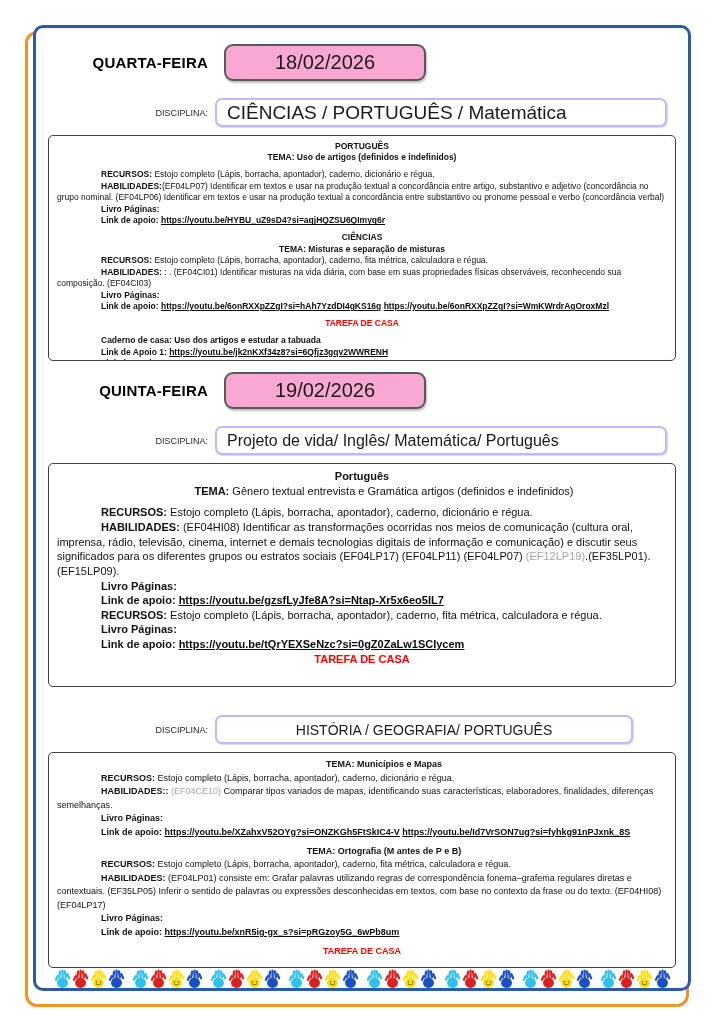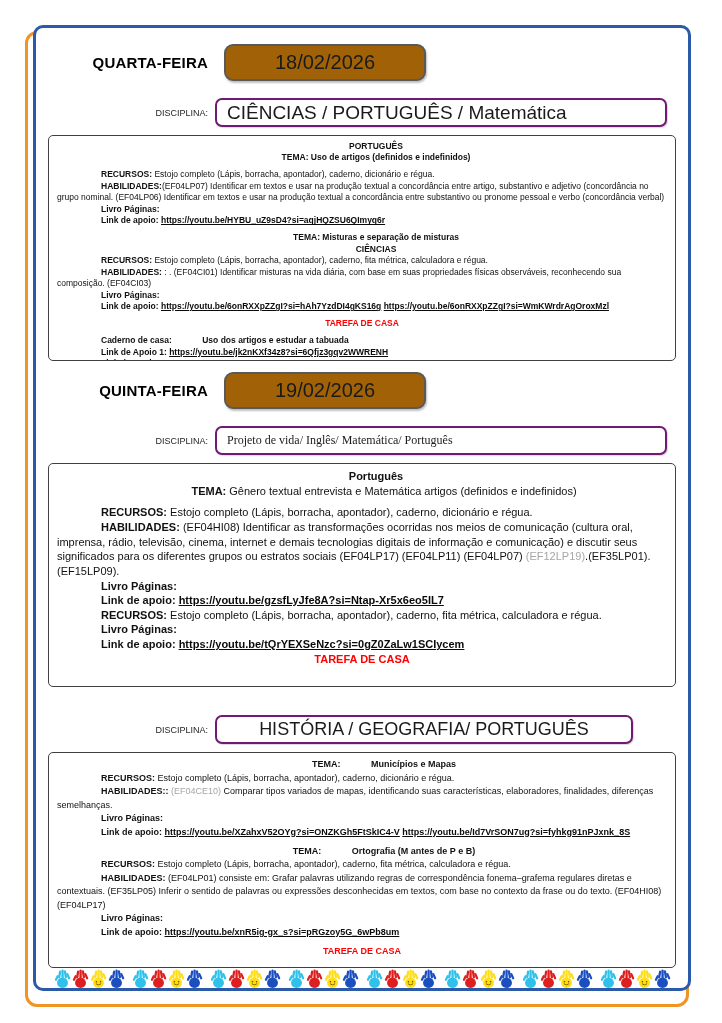--- a/index.html
+++ b/index.html
@@ -8,40 +8,40 @@
   .orange-frame{position:absolute;left:25px;top:31px;width:658px;height:970px;
     border:3px solid #f09423;border-radius:12px;background:transparent;}
   .blue-frame{position:absolute;left:33px;top:25px;width:658px;height:966px;
     border:3px solid #2b5ba8;border-radius:10px;background:#ffffff;
     box-sizing:border-box;display:flex;flex-direction:column;padding:16px 12px 8px 12px;}
   .day-section{display:flex;flex-direction:column;}
   .day-section + .day-section{margin-top:11px;}
   .day-row{display:flex;align-items:center;}
   .day-label{width:160px;text-align:right;padding-right:16px;font-size:15px;font-weight:bold;
     letter-spacing:0.2px;color:#000;}
-  .date-box{width:198px;height:33px;background:#a16207;border:2px solid #595959;border-radius:9px;
+  .date-box{width:198px;height:33px;background:#f9a8d4;border:2px solid #595959;border-radius:9px;
     display:flex;align-items:center;justify-content:center;font-size:20px;color:#1a1a1a;
     box-shadow:1px 2px 2px rgba(0,0,0,0.25);}
   .disc-row{display:flex;align-items:center;margin-top:17px;}
   .disc-label{width:160px;text-align:right;padding-right:7px;font-size:9px;color:#262626;}
-  .disc-box{width:452px;height:29px;background:#fff;border:2px solid #701a75;border-radius:7px;
+  .disc-box{width:452px;height:29px;background:#fff;border:2px solid #c4b5fd;border-radius:7px;
     display:flex;align-items:center;padding:0 10px;font-size:19px;color:#1a1a1a;
     box-shadow:1px 1px 1px rgba(0,0,0,0.15);box-sizing:border-box;}
-  .sec2 .disc-box{width:418px;justify-content:center;font-size:18px;text-align:right;}
-  .sec1 .disc-box{font-size:12px;font-family:Liberation Serif, serif;}
+  .sec2 .disc-box{width:418px;justify-content:center;font-size:14px;text-align:right;}
+  .sec1 .disc-box{font-size:16px;}
   .content-box{margin-top:8px;border:1.5px solid #404040;border-radius:5px;
     padding:5px 8px 4px 8px;overflow:hidden;box-sizing:border-box;}
   .sec0 .content-box{height:226px;font-size:8.5px;line-height:1.35;}
   .sec1 .content-box{height:224px;font-size:11px;line-height:1.33;}
   .sec2 .content-box{height:216px;font-size:9px;line-height:1.5;}
   .bline{text-align:left;}
   .bline.center{text-align:center;}
   .bspacer{height:0.65em;}
   .p-label{font-weight:bold;margin-left:44px;}
-  .p-bold{font-weight:bold;margin-left:28px;}
+  .p-bold{font-weight:bold;}
   .p-text{font-weight:normal;}
   .p-gray{color:#a6a6a6;}
   .p-red{color:#ff0000;font-weight:bold;}
   .p-link{font-weight:bold;text-decoration:underline;color:#0a0a0a;cursor:pointer;}
   .hands-row{margin-top:auto;display:flex;justify-content:center;align-items:flex-end;
     padding-bottom:2px;}
   .hand-group{display:flex;gap:1px;margin:0 3.5px;}
   .hand-group svg{display:block;}
 </style>
 </head>
@@ -66,22 +66,22 @@
       </div>
       <div class="content-box">
           <div class="bline center"><span class="p-bold">PORTUGUÊS</span></div>
           <div class="bline center"><span class="p-bold">TEMA:  Uso de artigos (definidos e indefinidos)</span></div>
           <div class="bspacer"></div>
           <div class="bline"><span class="p-label">RECURSOS: </span><span class="p-text">Estojo completo (Lápis, borracha, apontador), caderno, dicionário e régua.</span></div>
           <div class="bline"><span class="p-label">HABILIDADES:</span><span class="p-text">(EF04LP07) Identificar em textos e usar na produção textual a concordância entre artigo, substantivo e adjetivo (concordância no grupo nominal. (EF04LP06) Identificar em textos e usar na produção textual a concordância entre substantivo ou pronome pessoal e verbo (concordância  verbal)</span></div>
           <div class="bline"><span class="p-label">Livro Páginas:</span></div>
           <div class="bline"><span class="p-label">Link de apoio: </span><span class="p-link">https://youtu.be/HYBU_uZ9sD4?si=aqjHQZSU6QImyq6r</span></div>
           <div class="bspacer"></div>
+          <div class="bline center"><span class="p-bold">CIÊNCIAS</span></div>
           <div class="bline center"><span class="p-bold">TEMA:  Misturas e separação de misturas</span></div>
-          <div class="bline center"><span class="p-bold">CIÊNCIAS</span></div>
           <div class="bline"><span class="p-label">RECURSOS: </span><span class="p-text">Estojo completo (Lápis, borracha, apontador), caderno, fita métrica, calculadora e régua.</span></div>
           <div class="bline"><span class="p-label">HABILIDADES: </span><span class="p-text">: . (EF04CI01) Identificar misturas na vida diária, com base em suas propriedades físicas observáveis, reconhecendo sua composição. (EF04CI03)</span></div>
           <div class="bline"><span class="p-label">Livro Páginas:</span></div>
           <div class="bline"><span class="p-label">Link de apoio: </span><span class="p-link">https://youtu.be/6onRXXpZZgI?si=hAh7YzdDI4gKS16g</span><span class="p-text">  </span><span class="p-link">https://youtu.be/6onRXXpZZgI?si=WmKWrdrAgOroxMzl</span></div>
           <div class="bspacer"></div>
           <div class="bline center"><span class="p-red">TAREFA DE CASA</span></div>
           <div class="bspacer"></div>
           <div class="bline"><span class="p-label">Caderno de casa: </span><span class="p-bold">Uso dos artigos  e estudar a tabuada</span></div>
           <div class="bline"><span class="p-label">Link de Apoio 1: </span><span class="p-link">https://youtu.be/jk2nKXf34z8?si=6Qfjz3gqv2WWRENH</span></div>
           <div class="bline"><span class="p-label">Link de Apoio 2:</span></div>
@@ -96,21 +96,21 @@
         </div>
       </div>
       <div class="disc-row">
         <div class="disc-label">DISCIPLINA:</div>
         <div class="disc-box">
           <span>Projeto de vida/ Inglês/ Matemática/ Português</span>
         </div>
       </div>
       <div class="content-box">
           <div class="bline center"><span class="p-bold">Português</span></div>
-          <div class="bline center"><span class="p-label">TEMA: </span><span class="p-text">Gênero textual entrevista e Matemática artigos (definidos e indefinidos)</span></div>
+          <div class="bline center"><span class="p-label">TEMA: </span><span class="p-text">Gênero textual entrevista e Gramática artigos (definidos e indefinidos)</span></div>
           <div class="bspacer"></div>
           <div class="bline"><span class="p-label">RECURSOS: </span><span class="p-text">Estojo completo (Lápis, borracha, apontador), caderno, dicionário e régua.</span></div>
           <div class="bline"><span class="p-label">HABILIDADES: </span><span class="p-text">(EF04HI08)  Identificar as transformações ocorridas nos meios de comunicação (cultura oral, imprensa, rádio, televisão, cinema, internet e demais tecnologias digitais de informação e comunicação) e discutir seus significados para os diferentes grupos ou estratos sociais (EF04LP17)  (EF04LP11)  (EF04LP07)  </span><span class="p-gray">(EF12LP19)</span><span class="p-text">.(EF35LP01). (EF15LP09).</span></div>
           <div class="bline"><span class="p-label">Livro Páginas:</span></div>
           <div class="bline"><span class="p-label">Link de apoio: </span><span class="p-link">https://youtu.be/gzsfLyJfe8A?si=Ntap-Xr5x6eo5IL7</span></div>
           <div class="bline"><span class="p-label">RECURSOS: </span><span class="p-text">Estojo completo (Lápis, borracha, apontador), caderno, fita métrica, calculadora e régua.</span></div>
           <div class="bline"><span class="p-label">Livro Páginas:</span></div>
           <div class="bline"><span class="p-label">Link de apoio: </span><span class="p-link">https://youtu.be/tQrYEXSeNzc?si=0gZ0ZaLw1SCIycem</span></div>
           <div class="bline center"><span class="p-red">TAREFA DE CASA</span></div>
         </div>

